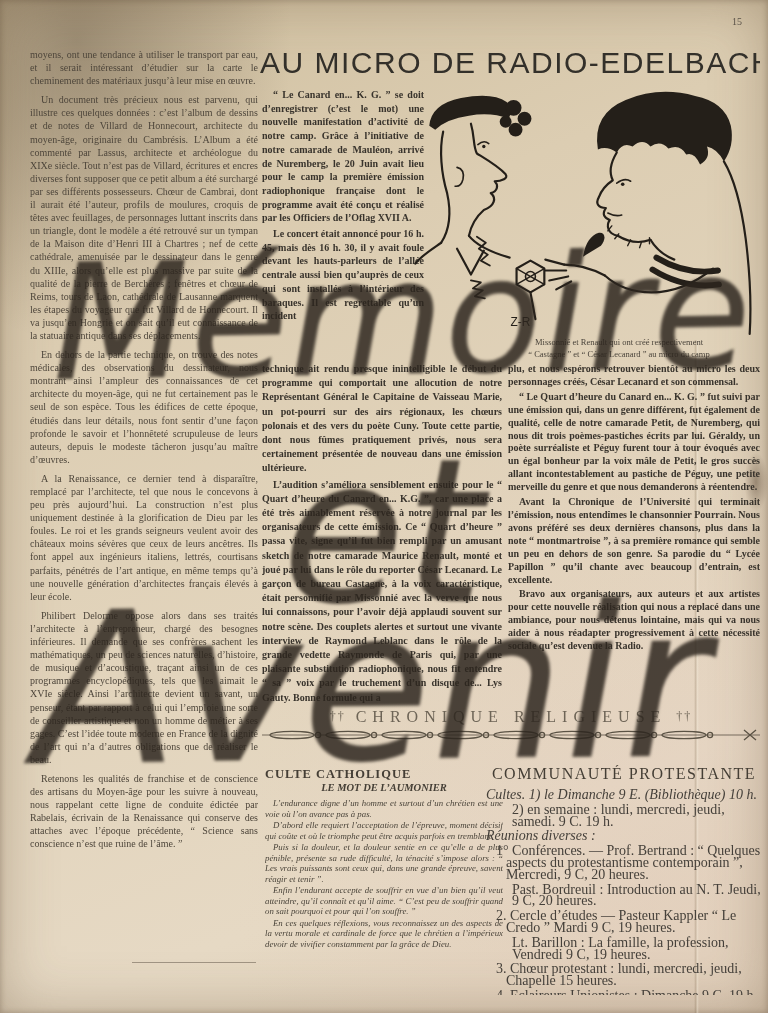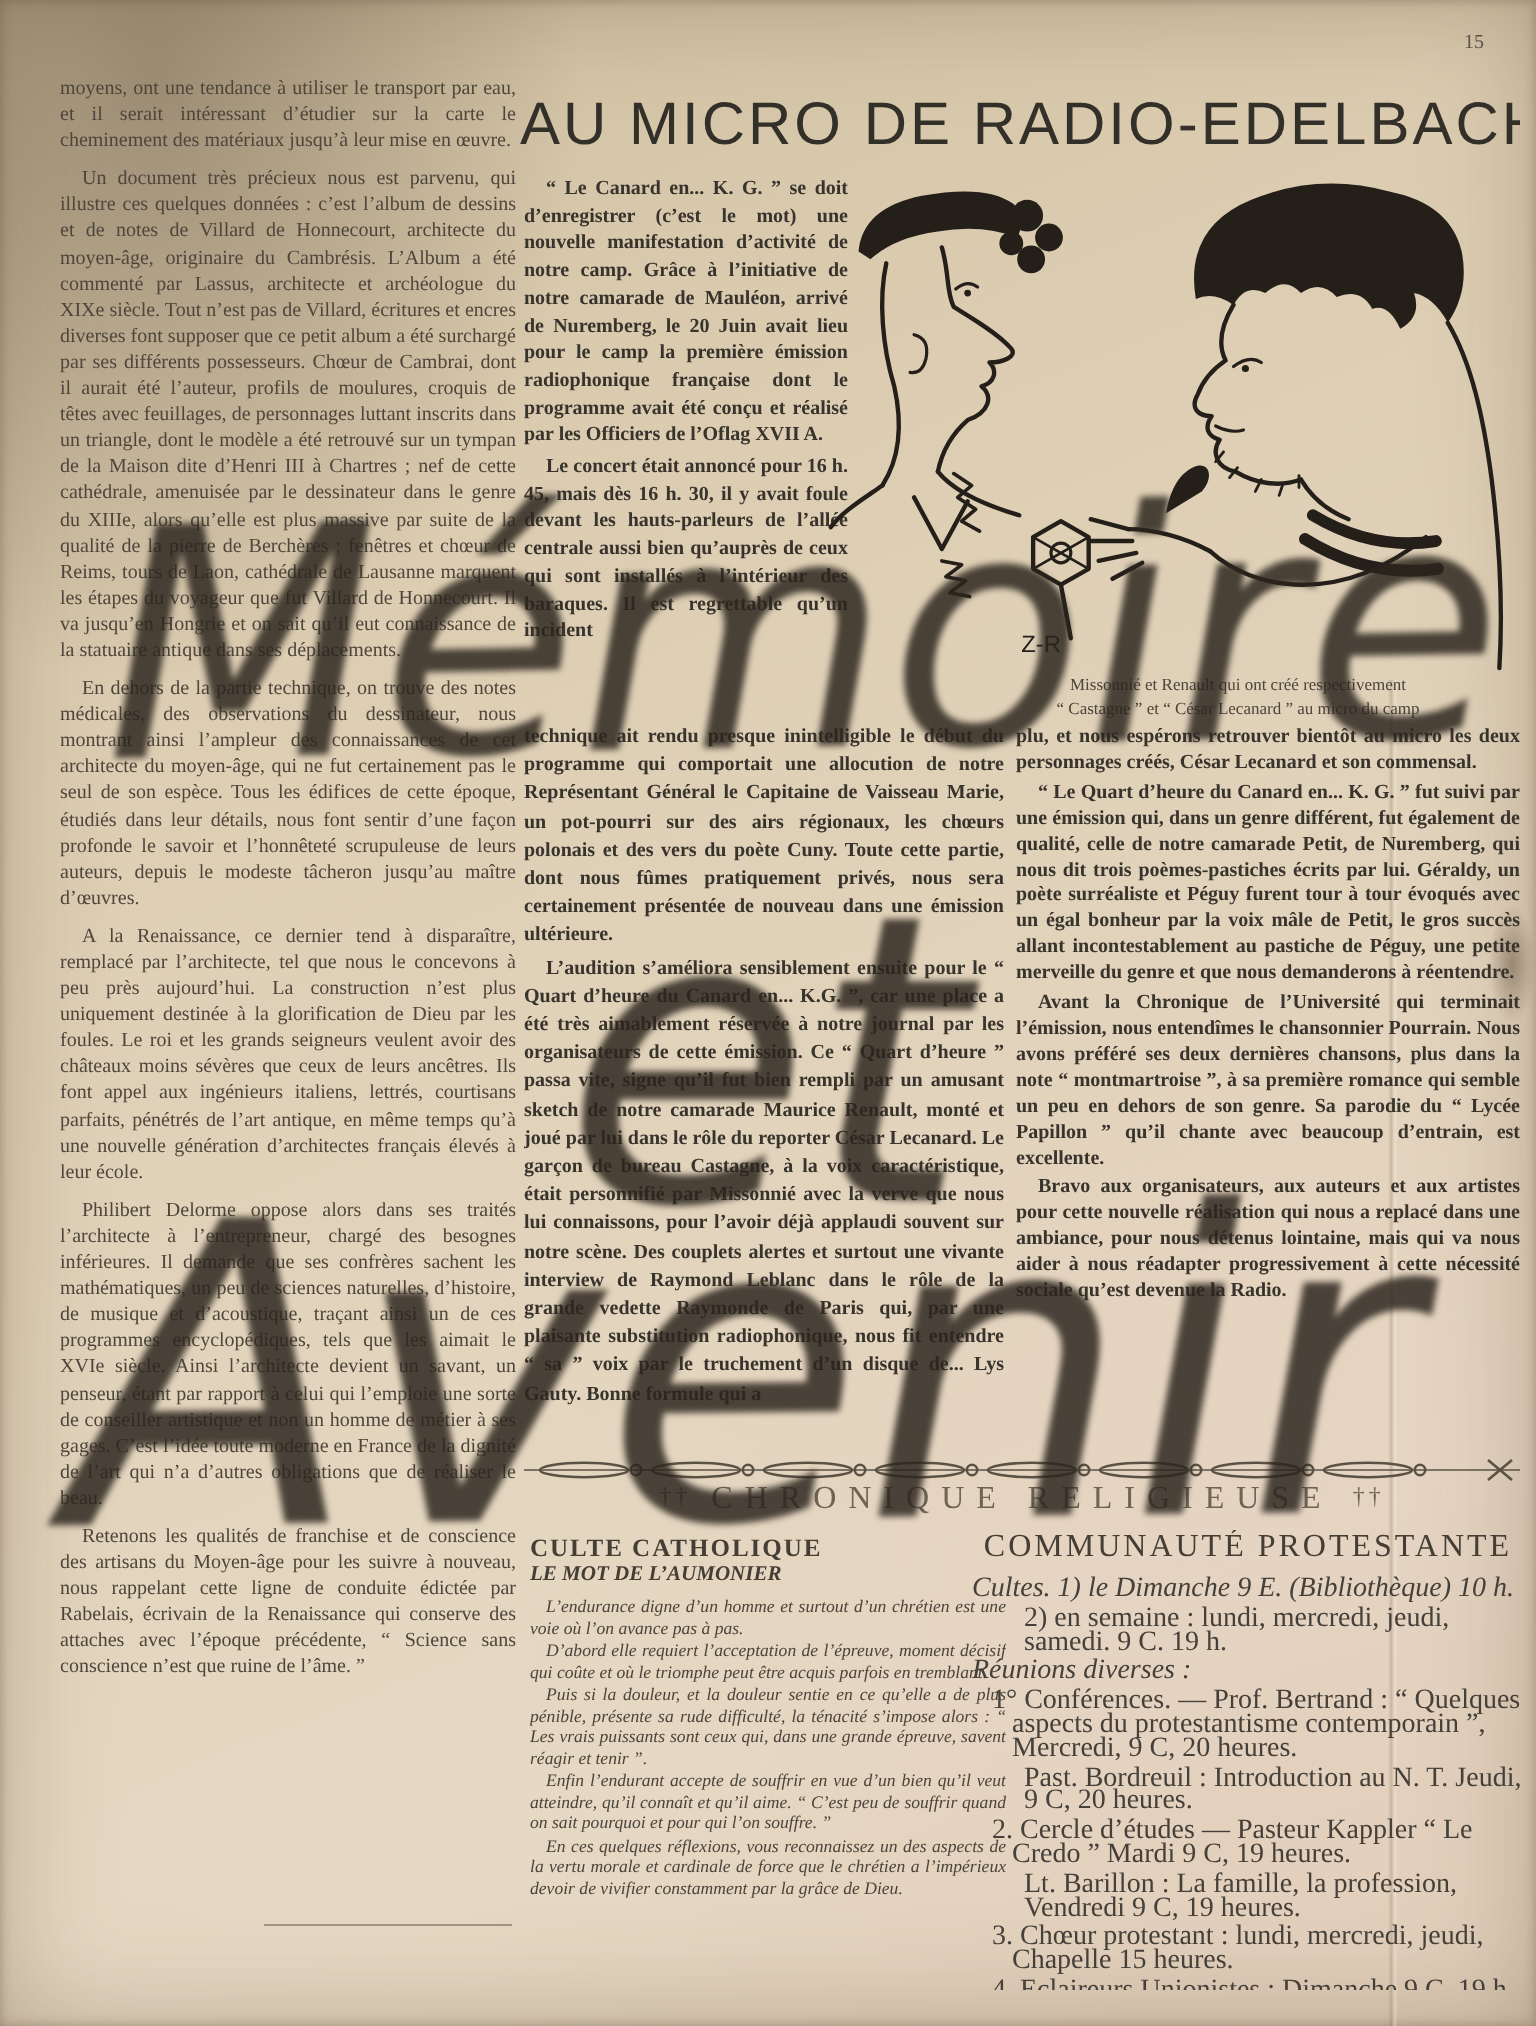--- a/index.html
+++ b/index.html
@@ -14,41 +14,41 @@
     color:#45403a;
   }
   .crease{position:absolute;top:340px;left:694px;width:5px;height:673px;
     background:linear-gradient(90deg,rgba(0,0,0,0),rgba(110,88,60,.22),rgba(245,238,222,.35),rgba(0,0,0,0));}
   .smudge{position:absolute;left:744px;top:452px;width:24px;height:60px;
     background:radial-gradient(ellipse,rgba(80,62,44,.45),rgba(0,0,0,0) 70%);}
   .pagenum{position:absolute;top:16px;right:26px;font-size:10px;color:#5a5248;}
   .abs{position:absolute;overflow:hidden;}
   p{margin:0 0 6px 0;text-align:justify;}
   p.ind{text-indent:11px;}
-  .leftcol{left:30px;top:38px;width:228px;height:918px;font-size:10px;line-height:13.1px;color:#4e463b;}
+  .leftcol{left:30px;top:48px;width:228px;height:918px;font-size:10px;line-height:13.1px;color:#4e463b;}
   .title{left:260px;top:46px;width:500px;height:40px;
     font-family:"Liberation Sans", sans-serif;font-size:30px;letter-spacing:1.5px;
     color:#33302a;white-space:nowrap;text-align:center;}
   .narrowcol{left:262px;top:88px;width:162px;height:274px;
     font-weight:bold;font-size:10px;line-height:13.7px;color:#38332c;}
   .narrowcol p, .midcol p, .rightcol2 p{margin-bottom:2px;}
   .illus{left:412px;top:88px;width:348px;height:248px;overflow:visible;}
   .caption{left:478px;top:336px;width:282px;height:26px;font-size:8.5px;line-height:12px;
     text-align:center;color:#4a443b;}
   .midcol{left:262px;top:362px;width:240px;height:366px;
     font-weight:bold;font-size:10px;line-height:14.2px;color:#38332c;}
   .rightcol2{left:508px;top:363px;width:252px;height:361px;
     font-weight:bold;font-size:10px;line-height:12.9px;color:#38332c;}
   .divider{left:262px;top:729px;width:498px;height:12px;overflow:visible;}
-  .relhead{left:262px;top:741px;width:498px;height:22px;text-align:center;
+  .relhead{left:262px;top:708px;width:498px;height:22px;text-align:center;
     font-size:16px;letter-spacing:6px;color:#6d6456;white-space:nowrap;}
   .relhead .dg{font-size:12px;letter-spacing:2px;color:#6d6456;vertical-align:2px;}
   .cath{left:265px;top:767px;width:238px;height:240px;}
   .cath h3{margin:0;font-size:12.5px;letter-spacing:1px;color:#443e35;font-weight:bold;}
-  .cath h4{margin:0 0 5px 0;font-size:10.5px;font-style:italic;color:#443e35;font-weight:bold;}
+  .cath h4{margin:0 0 5px 0;text-align:center;font-size:10.5px;font-style:italic;color:#443e35;font-weight:bold;}
   .cath .body{font-style:italic;font-size:8.8px;line-height:10.5px;color:#4a443a;}
   .cath .body p{margin-bottom:1px;text-indent:8px;}
   .prot{left:486px;top:765px;width:276px;height:230px;}
   .prot h3{margin:0 0 6px 0;text-align:center;font-size:16px;letter-spacing:1.5px;color:#443e35;font-weight:normal;}
   .prot .ln{font-size:14px;line-height:11.8px;margin:0 0 3px 0;text-align:left;}
   .prot .i0{padding-left:0;}
   .prot .i1{padding-left:26px;}
   .prot .i2{padding-left:10px;text-indent:-10px;padding-left:20px;}
   .prot .lbl{font-style:italic;}
   .wm{position:absolute;font-family:"DejaVu Sans", sans-serif;font-style:oblique;

